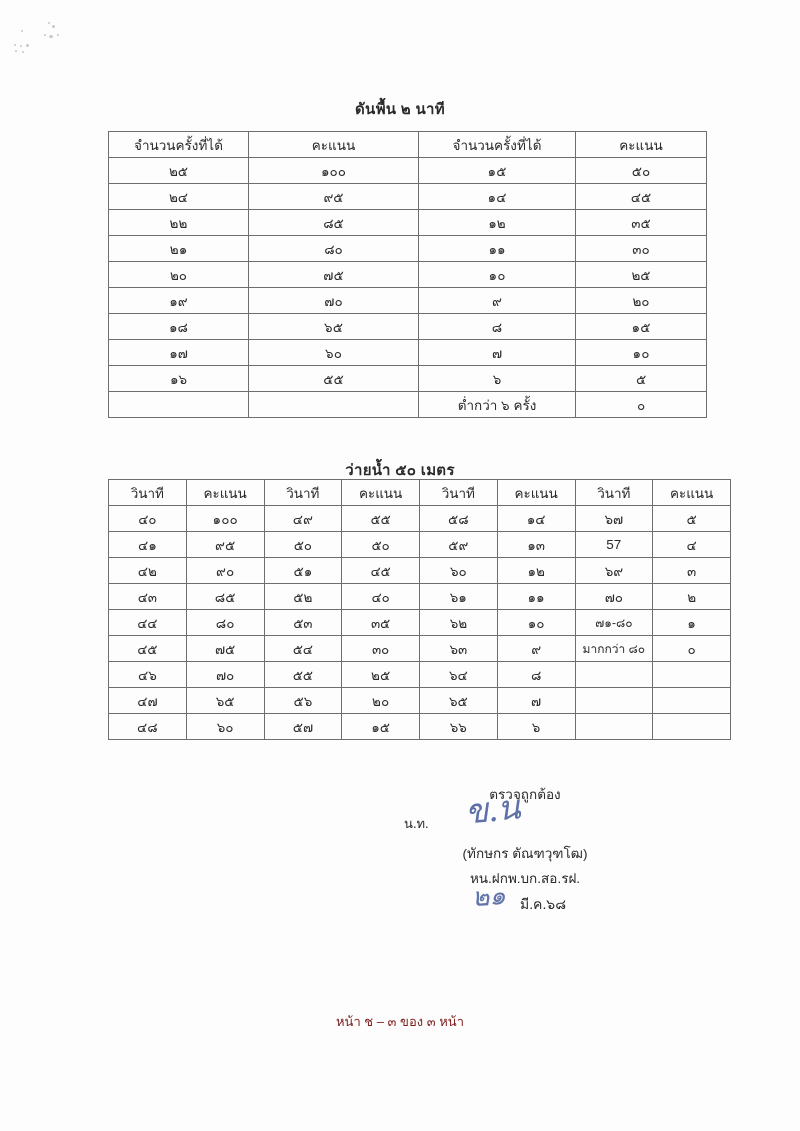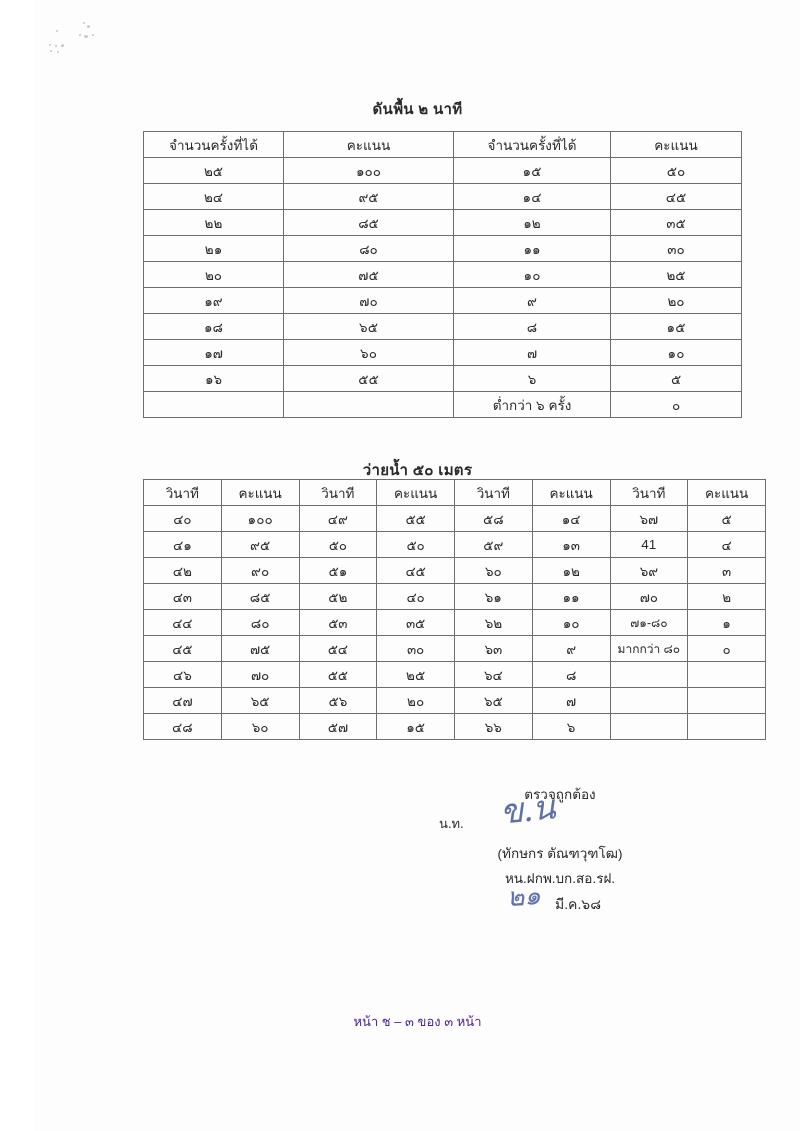--- a/index.html
+++ b/index.html
@@ -13,21 +13,20 @@
     position: relative;
     font-family: "Liberation Sans", "DejaVu Sans", sans-serif;
     color: #2b2b2b;
     overflow: hidden;
   }
 
   .page {
     position: absolute;
     inset: 0;
     background: #fdfdfd;
-    margin-left: 35px;
   }
 
   
   .speck {
     position: absolute;
     background: #9a9a9a;
     border-radius: 50%;
     opacity: .55;
   }
 
@@ -144,21 +143,21 @@
     font-size: 14px;
   }
 
   .footer {
     position: absolute;
     left: 0;
     right: 0;
     top: 1011px;
     text-align: center;
     font-size: 13px;
-    color: #4c1d95;
+    color: #7f1d1d;
   }
 </style>
 </head>
 <body>
 
 <div class="page">
 
   <div class="speck" style="left:48px;top:22px;width:2px;height:2px;"></div>
   <div class="speck" style="left:52px;top:25px;width:3px;height:3px;"></div>
   <div class="speck" style="left:44px;top:34px;width:2px;height:2px;"></div>
@@ -288,21 +287,21 @@
           <td>๖๗</td>
           <td>๕</td>
         </tr>
       <tr>
           <td>๔๑</td>
           <td>๙๕</td>
           <td>๕๐</td>
           <td>๕๐</td>
           <td>๕๙</td>
           <td>๑๓</td>
-          <td>41</td>
+          <td>57</td>
           <td>๔</td>
         </tr>
       <tr>
           <td>๔๒</td>
           <td>๙๐</td>
           <td>๕๑</td>
           <td>๔๕</td>
           <td>๖๐</td>
           <td>๑๒</td>
           <td>๖๙</td>

